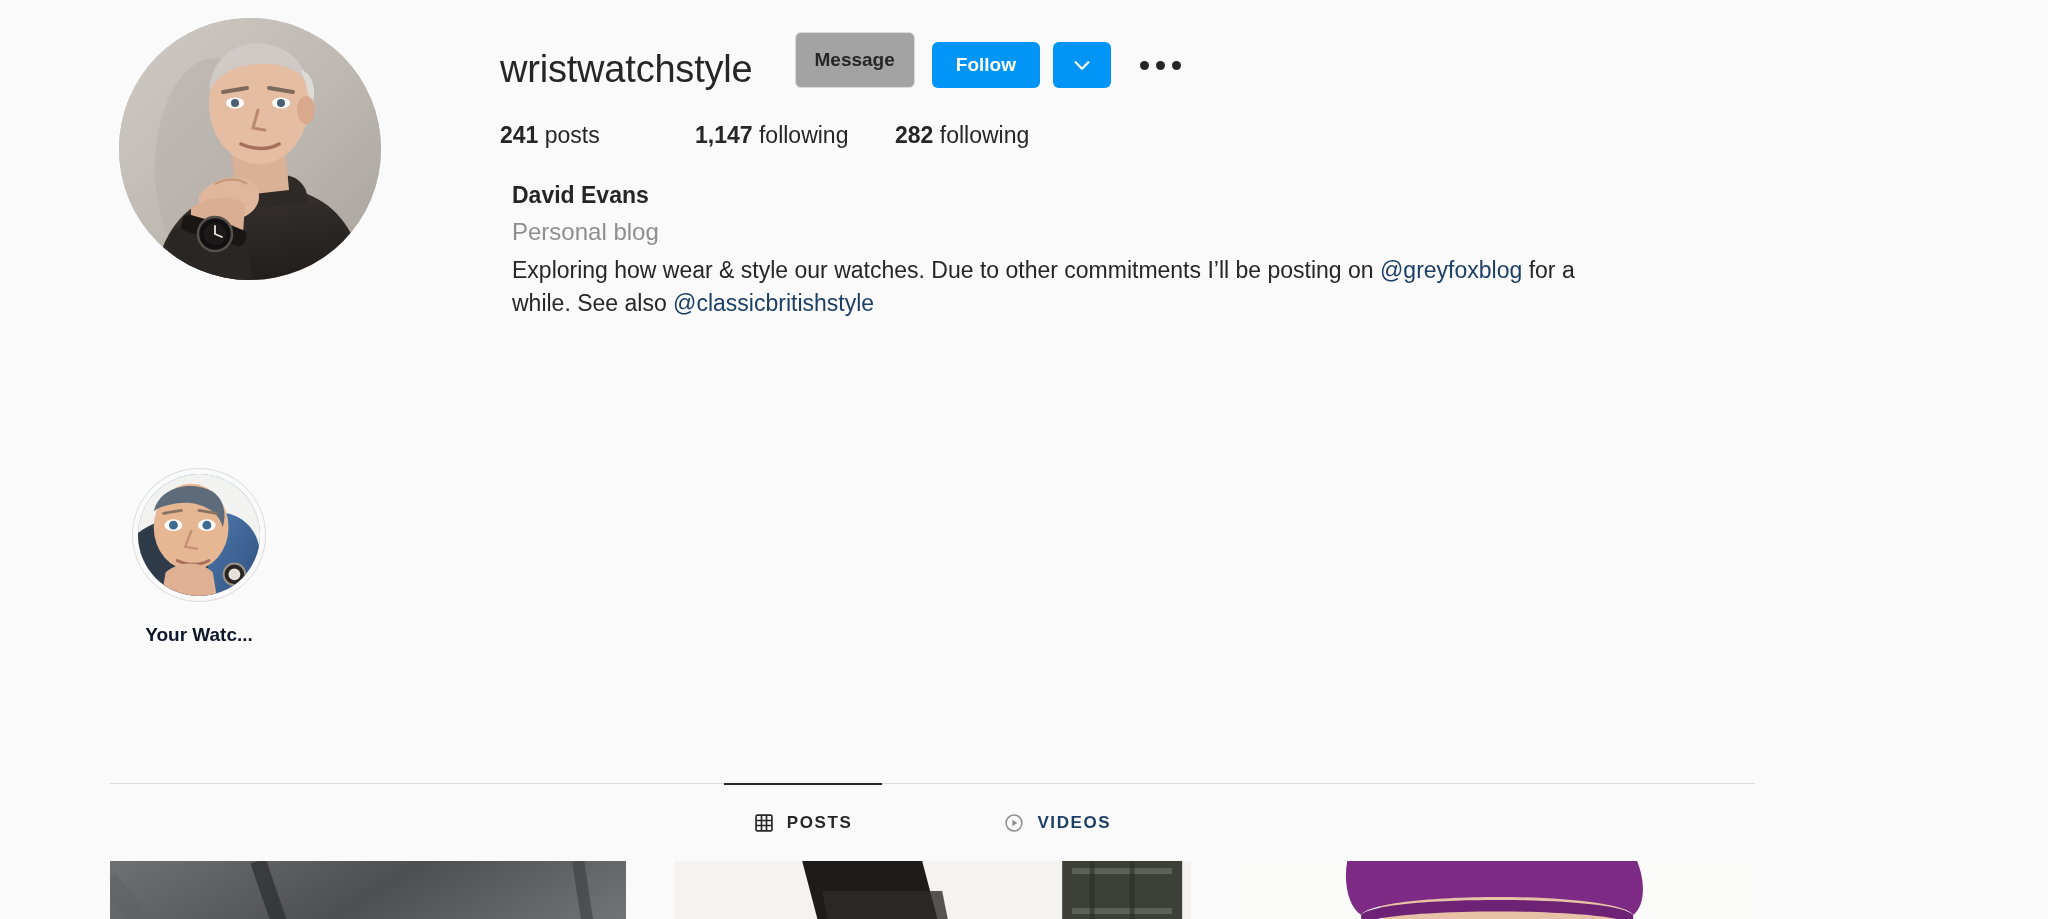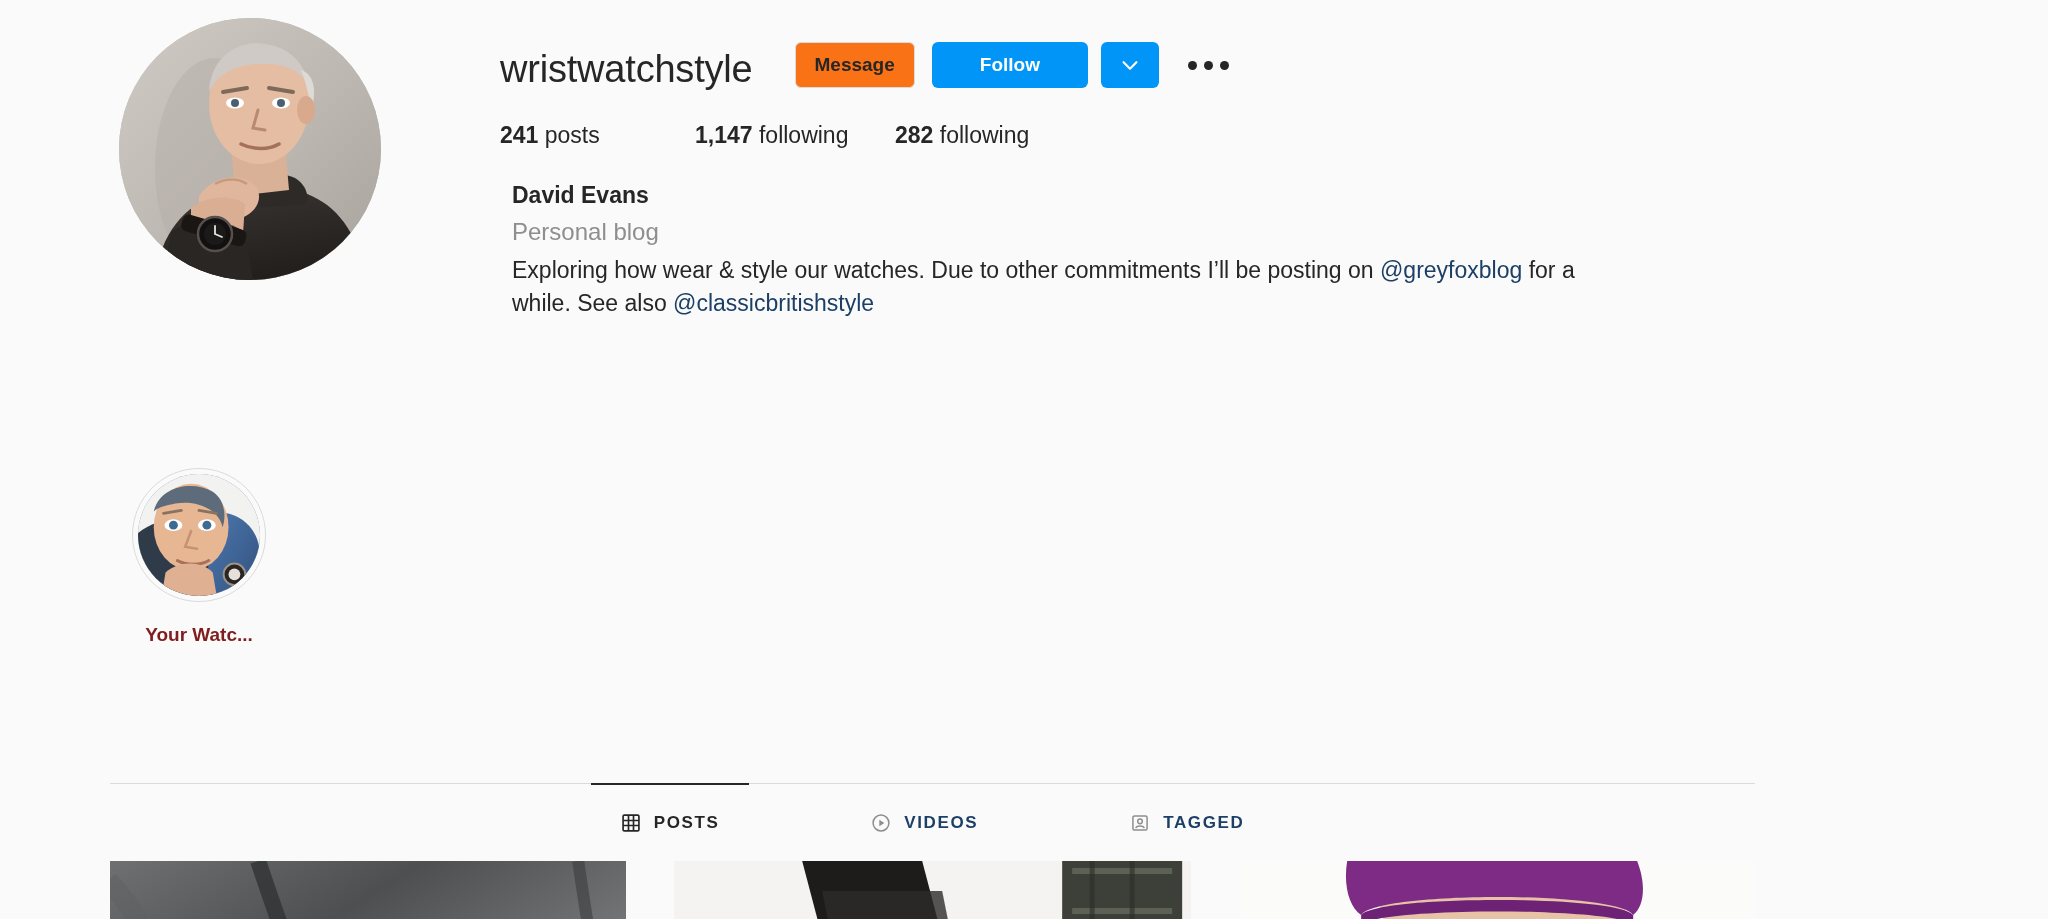--- a/index.html
+++ b/index.html
@@ -58,37 +58,37 @@
   .username {
     font-size: 38px;
     font-weight: 300;
     color: #262626;
     line-height: 1;
     letter-spacing: -0.2px;
     white-space: nowrap;
   }
   .btn-message {
     margin-left: 42px;
-    height: 46px;
+    height: 56px;
     padding: 0 19px;
     border: 1px solid #dbdbdb;
     border-radius: 6px;
-    background: #f97316;
+    background: #a3a3a3;
     font-size: 19px;
     font-weight: 700;
     color: #262626;
     font-family: "Liberation Sans", sans-serif;
     line-height: 44px;
     cursor: pointer;
     white-space: nowrap;
   }
   .btn-follow {
     margin-left: 17px;
     height: 46px;
-    padding: 0 48px;
+    padding: 0 24px;
     border: none;
     border-radius: 6px;
     background: #0095f6;
     color: #ffffff;
     font-size: 19px;
     font-weight: 700;
     font-family: "Liberation Sans", sans-serif;
     cursor: pointer;
     white-space: nowrap;
   }
@@ -196,21 +196,21 @@
     height: 100%;
     border-radius: 50%;
     overflow: hidden;
     background: #5a7fa8;
   }
   .highlight-img svg { display: block; width: 100%; height: 100%; }
   .highlight-label {
     margin-top: 22px;
     font-size: 19px;
     font-weight: 700;
-    color: #7f1d1d;
+    color: #0f172a;
     white-space: nowrap;
   }
 
   
   .tabs-divider {
     position: absolute;
     left: 110px;
     top: 783px;
     width: 1645px;
     height: 1px;
@@ -409,28 +409,20 @@
     </button>
 
     <button class="tab">
       <svg width="20" height="20" viewBox="0 0 24 24">
         <circle cx="12" cy="12" r="9.5" fill="none" stroke="#8e8e8e" stroke-width="1.8"></circle>
         <path d="M10 8.2 L16 12 L10 15.8 Z" fill="#8e8e8e"></path>
       </svg>
       <span>VIDEOS</span>
     </button>
 
-    <button class="tab">
-      <svg width="20" height="20" viewBox="0 0 24 24">
-        <rect x="3.5" y="3.5" width="17" height="17" rx="2" fill="none" stroke="#8e8e8e" stroke-width="1.8"></rect>
-        <circle cx="12" cy="10" r="2.8" fill="none" stroke="#8e8e8e" stroke-width="1.8"></circle>
-        <path d="M7.2 17.5 C8.4 14.8 15.6 14.8 16.8 17.5" fill="none" stroke="#8e8e8e" stroke-width="1.8" stroke-linecap="round"></path>
-      </svg>
-      <span>TAGGED</span>
-    </button>
 
   </div>
 
   <div class="post-grid">
 
     <div class="post-tile">
       <svg viewBox="0 0 520 190" preserveAspectRatio="xMidYMin slice">
         <defs>
           <linearGradient id="fab" x1="0" y1="0" x2="1" y2="0.6">
             <stop offset="0%" stop-color="#6e7072"></stop>

